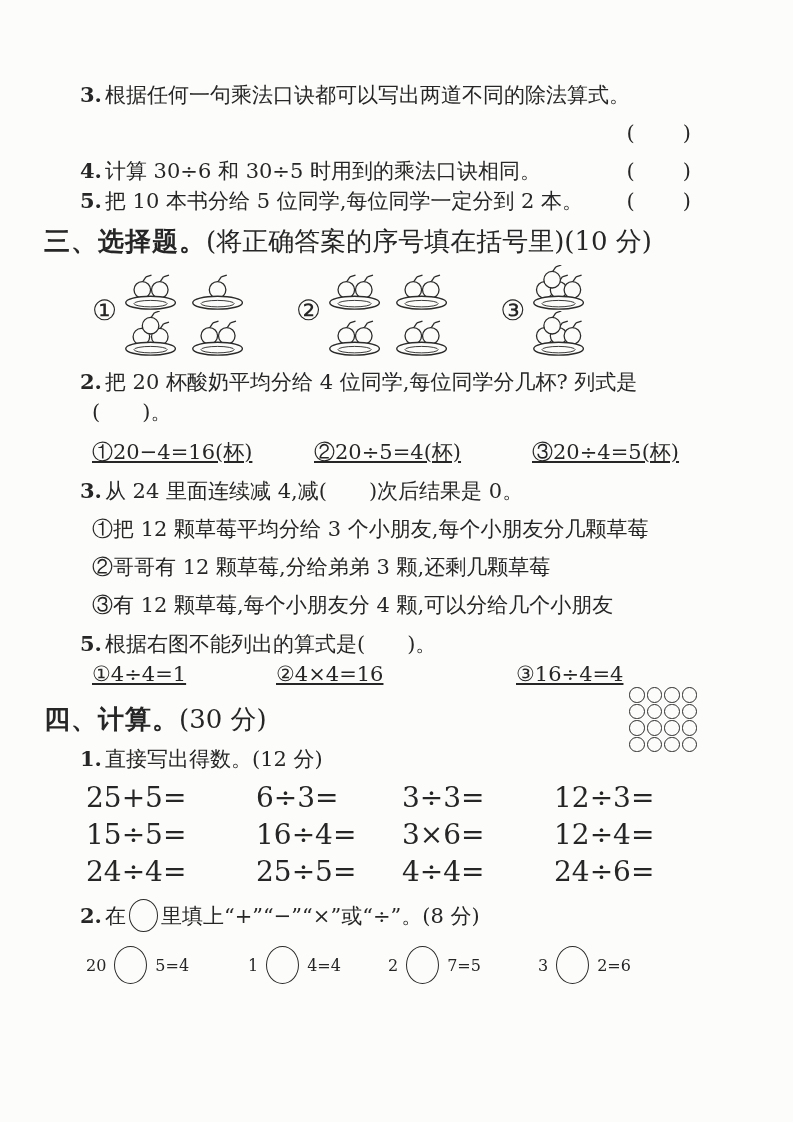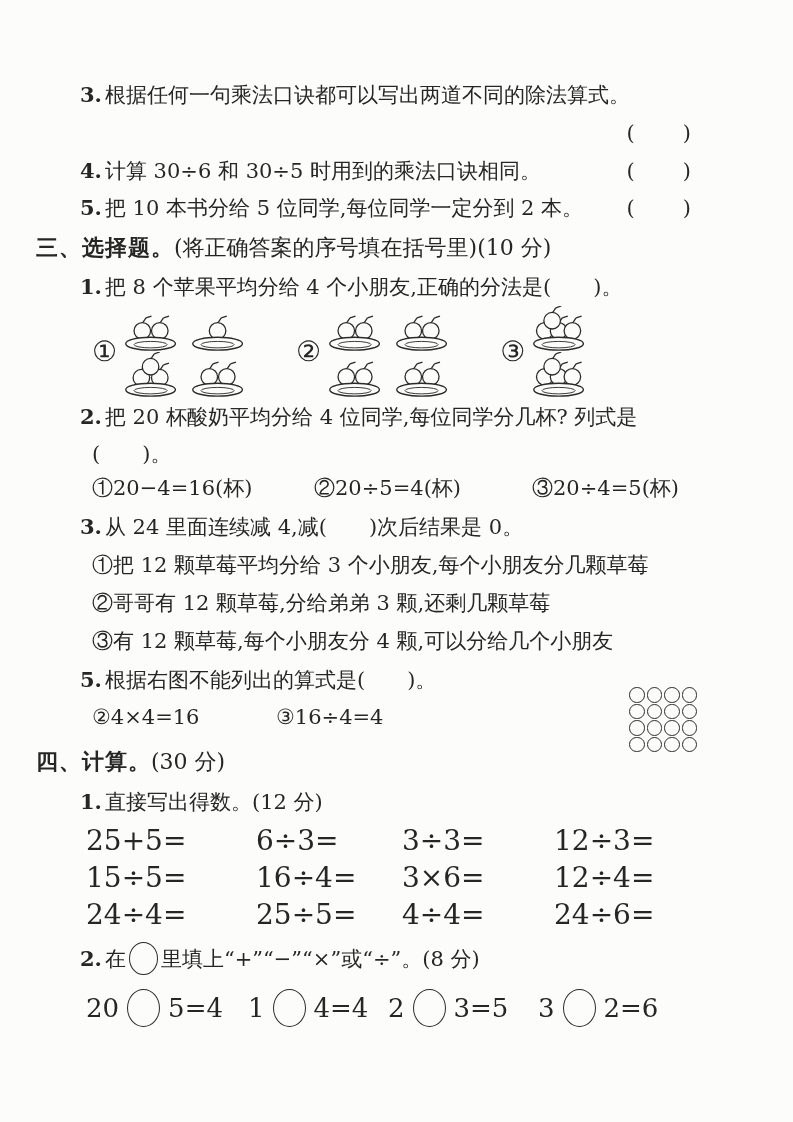--- a/index.html
+++ b/index.html
@@ -7,48 +7,48 @@
         font-family:"DejaVu Serif","Liberation Serif",serif;color:#262626;font-size:21px;}
   .content{padding:80px 100px 0 36px;}
   .line{line-height:30px;}
   .qnum{font-weight:700;margin-right:3px;}
   .indent-q{padding-left:44px;}
   .indent-o{padding-left:56px;}
   .flexline{display:flex;align-items:flex-end;}
   .flexline .paren{margin-left:auto;}
   .paren-line{text-align:right;}
   .paren{white-space:pre;letter-spacing:2px;}
-  .sec-heading{margin:0;font-size:22px;line-height:32px;font-weight:400;}
+  .sec-heading{margin:8px;font-size:26px;line-height:32px;font-weight:400;}
   .sec-heading .hb{font-weight:700;font-family:"Liberation Sans","DejaVu Sans",sans-serif;letter-spacing:1px;}
   
   .apple-row{display:flex;gap:48px;padding-left:56px;margin-top:4px;align-items:center;}
   .apple-group{display:flex;align-items:center;gap:5px;}
   .circ-label{font-size:28px;line-height:1;}
   .plate-row{display:flex;gap:8px;}
   .plate{display:block;line-height:0;}
   
-  .opt-row{display:grid;padding-left:56px;}
+  .opt-row{display:grid;padding-left:56px;text-decoration:underline;}
   .cols-q2{grid-template-columns:222px 218px 1fr;}
   .cols-q3{grid-template-columns:230px 218px 1fr;}
   .cols-q5{grid-template-columns:184px 240px 1fr;}
   
   .calc-grid{display:grid;grid-template-columns:170px 146px 152px 1fr;padding-left:50px;
              line-height:37px;font-size:28px;margin-top:5px;}
   .eq-grid{display:grid;grid-template-columns:162px 140px 150px 1fr;padding-left:50px;
-           margin-top:14px;row-gap:14px;font-size:26px;}
+           margin-top:14px;row-gap:14px;font-size:16px;}
   .eq-cell{display:flex;align-items:center;}
   .eq-circle{width:31px;height:36px;border:1.8px solid #2b2b2b;border-radius:50%;margin:0 8px;flex:none;background:transparent;}
   .title-circle{display:inline-block;width:27px;height:31px;border:1.8px solid #2b2b2b;border-radius:50%;
                 vertical-align:-9px;margin:0 3px;}
   
   .dots{position:absolute;left:629px;top:687px;display:grid;grid-template-columns:repeat(4,17.5px);grid-auto-rows:16.5px;}
   .dot{width:13.5px;height:13.5px;border:1.6px solid #2b2b2b;border-radius:50%;background:transparent;}
   .watermark{position:absolute;top:1114px;right:88px;font-size:15px;color:#0f172a;letter-spacing:1.5px;margin-top:37px;}
   
-  .mt6{margin-top:4px;}.mt7{margin-top:7px;}.mt8{margin-top:8px;}.mt9{margin-top:9px;}
+  .mt6{margin-top:10px;}.mt7{}.mt8{margin-top:8px;}.mt9{margin-top:9px;}
   .mt10{margin-top:9px;}.mt14{margin-top:14px;}
 </style>
 </head>
 <body>
 
 <div class="page">
   <div class="content">
 
     <section>
       <div class="line indent-q">
@@ -65,23 +65,20 @@
         <span><span class="qnum">5.</span><span>把 10 本书分给 5 位同学,每位同学一定分到 2 本。</span></span>
         <span class="paren">(　　)</span>
       </div>
     </section>
 
     <section>
       <h2 class="sec-heading mt9">
         <span class="hb">三、选择题。</span><span>(将正确答案的序号填在括号里)(10 分)</span>
       </h2>
 
-      <div class="line indent-q mt8">
-        <span class="qnum">1.</span><span>把 8 个苹果平均分给 4 个小朋友,正确的分法是(　　)。</span>
-      </div>
       <div class="apple-row" id="apple-row">
           <div class="apple-group">
             <span class="circ-label">①</span>
             <div>
               <div class="plate-row">
                 <span class="plate"><svg width="59" height="46" viewBox="0 0 64 50" xmlns="http://www.w3.org/2000/svg">
                     <line x1="22" y1="19" x2="26" y2="13" stroke="#2b2b2b" stroke-width="1.4"></line>
                     <line x1="26" y1="13" x2="32" y2="11" stroke="#2b2b2b" stroke-width="1.4"></line>
                     <circle cx="22" cy="27" r="9" fill="#fcfcfa" stroke="#2b2b2b" stroke-width="1.4"></circle>
                     <line x1="41" y1="19" x2="45" y2="13" stroke="#2b2b2b" stroke-width="1.4"></line>
@@ -234,20 +231,21 @@
       <div id="q4-opts">
           <div class="line indent-o mt8">①把 12 颗草莓平均分给 3 个小朋友,每个小朋友分几颗草莓</div>
           <div class="line indent-o mt8">②哥哥有 12 颗草莓,分给弟弟 3 颗,还剩几颗草莓</div>
           <div class="line indent-o mt8">③有 12 颗草莓,每个小朋友分 4 颗,可以分给几个小朋友</div>
         </div>
 
       <div class="line indent-q mt10">
         <span class="qnum">5.</span><span>根据右图不能列出的算式是(　　)。</span>
       </div>
       <div class="opt-row cols-q5 line mt7" id="q5-opts">
+          <span>①4÷4=1</span>
           <span>②4×4=16</span>
           <span>③16÷4=4</span>
         </div>
     </section>
 
     <section>
       <h2 class="sec-heading mt14">
         <span class="hb">四、计算。</span><span>(30 分)</span>
       </h2>
 
@@ -279,21 +277,21 @@
             <span>5=4</span>
           </span>
           <span class="eq-cell">
             <span>1</span>
             <span class="eq-circle"></span>
             <span>4=4</span>
           </span>
           <span class="eq-cell">
             <span>2</span>
             <span class="eq-circle"></span>
-            <span>3=5</span>
+            <span>7=5</span>
           </span>
           <span class="eq-cell">
             <span>3</span>
             <span class="eq-circle"></span>
             <span>2=6</span>
           </span>
         </div>
     </section>
 
   </div>

